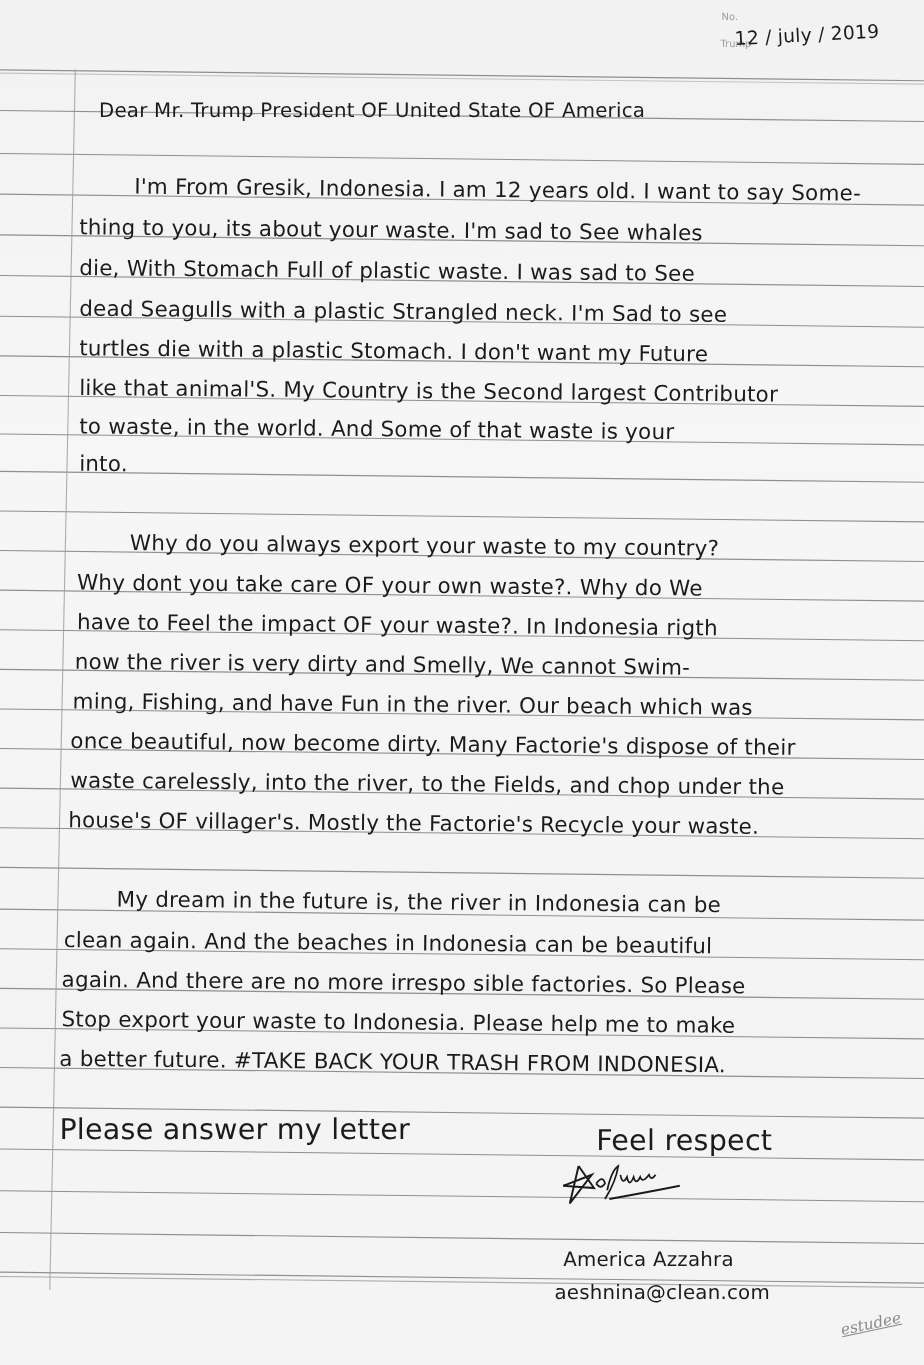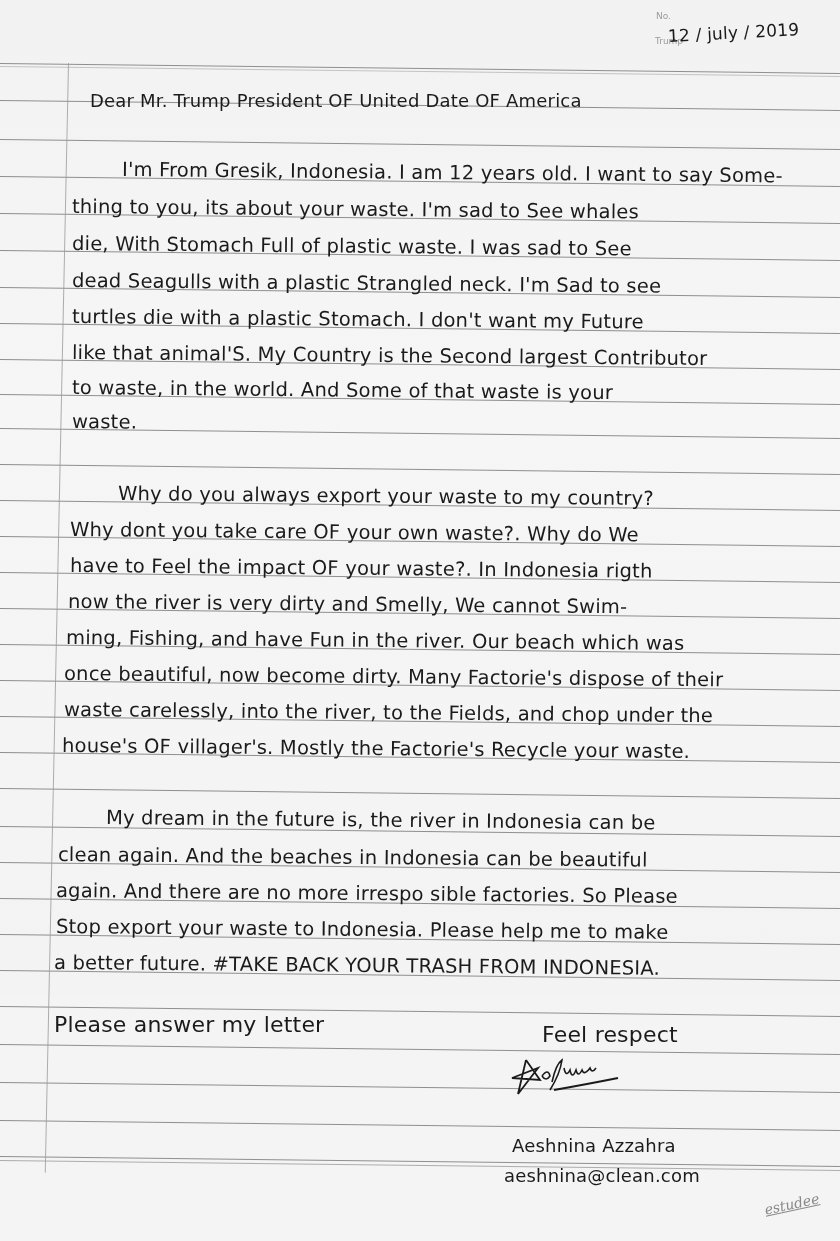--- a/index.html
+++ b/index.html
@@ -36,21 +36,21 @@
     position: absolute;
     font-family: "DejaVu Sans", sans-serif;
     color: #1b1b1b;
     white-space: nowrap;
     letter-spacing: 0.2px;
     transform-origin: left center;
   }
   .body-line { font-size: 19.5px; transform: rotate(0.55deg); }
   .date { font-size: 17px; left: 668px; top: 26px; transform: rotate(-3deg); }
   .salutation { font-size: 18px; left: 90px; top: 90px; }
-  .closing { font-size: 22px; }
+  .closing { font-size: 26px; }
   .signature {
     position: absolute; left: 508px; top: 1054px; width: 120px; height: 44px;
   }
   .watermark {
     position: absolute; left: 764px; top: 1196px;
     font-family: "DejaVu Serif", serif; font-style: italic;
     font-size: 14px; color: #8a8a8a;
     transform: rotate(-12deg);
     text-decoration: underline;
   }
@@ -93,30 +93,30 @@
   <div class="rule" style="top:1120px"></div>
   <div class="rule" style="top:1156px"></div>
   <div class="rule" style="top:1160px;opacity:.6"></div>
 
   <div class="margin-line"></div>
 
   <span class="hdr-label" style="left:656px;top:11px">No.</span>
   <span class="hdr-label" style="left:655px;top:36px">Trump</span>
   <span class="hw date">12 / july / 2019</span>
 
-  <span class="hw salutation">Dear Mr. Trump President OF United Date OF America</span>
+  <span class="hw salutation">Dear Mr. Trump President OF United State OF America</span>
 
   <span class="hw body-line" style="left:122px;top:158px">I'm From Gresik, Indonesia. I am 12 years old. I want to say Some-</span>
   <span class="hw body-line" style="left:72px;top:195px">thing to you, its about your waste. I'm sad to See whales</span>
   <span class="hw body-line" style="left:72px;top:232px">die, With Stomach Full of plastic waste. I was sad to See</span>
   <span class="hw body-line" style="left:72px;top:269px">dead Seagulls with a plastic Strangled neck. I'm Sad to see</span>
   <span class="hw body-line" style="left:72px;top:305px">turtles die with a plastic Stomach. I don't want my Future</span>
   <span class="hw body-line" style="left:72px;top:341px">like that animal'S. My Country is the Second largest Contributor</span>
   <span class="hw body-line" style="left:72px;top:376px">to waste, in the world. And Some of that waste is your</span>
-  <span class="hw body-line" style="left:72px;top:410px">waste.</span>
+  <span class="hw body-line" style="left:72px;top:410px">into.</span>
 
   <span class="hw body-line" style="left:118px;top:482px">Why do you always export your waste to my country?</span>
   <span class="hw body-line" style="left:70px;top:518px">Why dont you take care OF your own waste?. Why do We</span>
   <span class="hw body-line" style="left:70px;top:554px">have to Feel the impact OF your waste?. In Indonesia rigth</span>
   <span class="hw body-line" style="left:68px;top:590px">now the river is very dirty and Smelly, We cannot Swim-</span>
   <span class="hw body-line" style="left:66px;top:626px">ming, Fishing, and have Fun in the river. Our beach which was</span>
   <span class="hw body-line" style="left:64px;top:662px">once beautiful, now become dirty. Many Factorie's dispose of their</span>
   <span class="hw body-line" style="left:64px;top:698px">waste carelessly, into the river, to the Fields, and chop under the</span>
   <span class="hw body-line" style="left:62px;top:734px">house's OF villager's. Mostly the Factorie's Recycle your waste.</span>
 
@@ -128,17 +128,17 @@
 
   <span class="hw closing" style="left:54px;top:1012px">Please answer my letter</span>
   <span class="hw closing" style="left:542px;top:1022px">Feel respect</span>
 
   <svg class="signature" viewBox="0 0 120 44">
     <path d="M18 6 L10 40 L30 14 L4 24 L32 26 L18 6" fill="none" stroke="#1b1b1b" stroke-width="1.8"></path>
     <path d="M34 22 q6 -8 8 0 q-4 6 -8 0 M44 28 q4 -18 10 -22 q-2 14 -12 30 M56 14 q2 10 6 2 q2 10 6 0 q2 8 6 0 q2 6 8 -2 q2 6 6 0" fill="none" stroke="#1b1b1b" stroke-width="1.6"></path>
     <path d="M46 36 Q80 30 110 24" fill="none" stroke="#1b1b1b" stroke-width="1.8"></path>
   </svg>
 
-  <span class="hw closing" style="left:512px;top:1135px;font-size:18px">Aeshnina Azzahra</span>
+  <span class="hw closing" style="left:512px;top:1135px;font-size:18px">America Azzahra</span>
   <span class="hw closing" style="left:504px;top:1165px;font-size:18px">aeshnina@clean.com</span>
 
   <span class="watermark">estudee</span>
 </div>
 
 </body></html>

